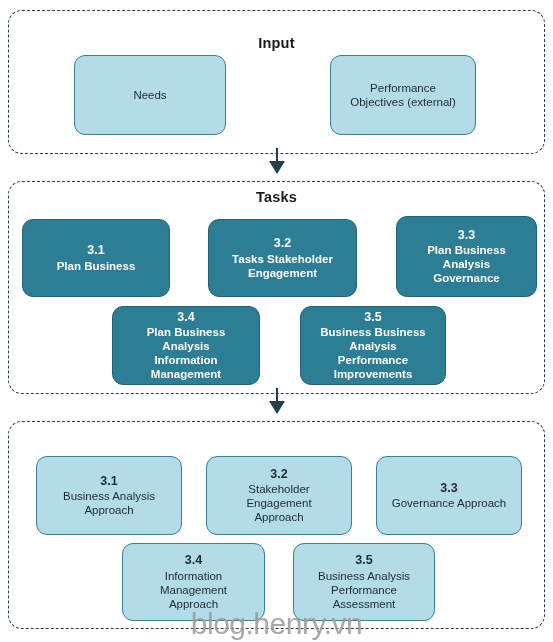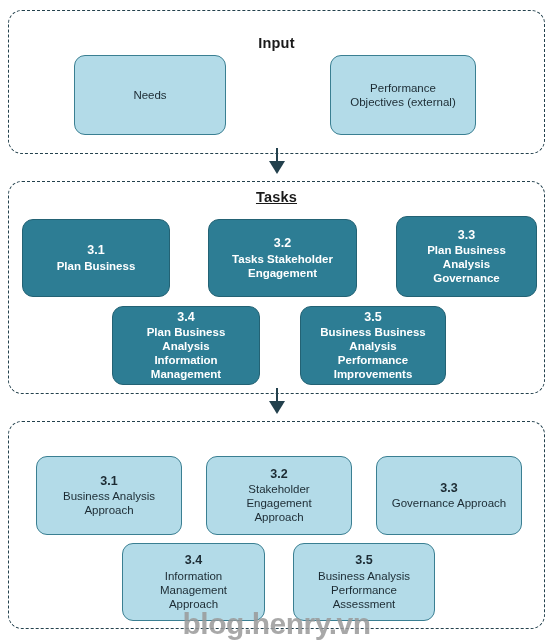--- a/index.html
+++ b/index.html
@@ -40,21 +40,21 @@
     font-weight: bold;
     color: #1a1a1a;
     letter-spacing: 0.2px;
   }
 
   #group-input  { left: 8px;  top: 10px;  width: 537px; height: 144px; }
   #group-tasks  { left: 8px;  top: 181px; width: 537px; height: 213px; }
   #group-output { left: 8px;  top: 421px; width: 537px; height: 208px; }
 
   #title-input  { top: 18px; margin-top: 17px;  }
-  #title-tasks  { top: 189px; text-decoration: underline; }
+  #title-tasks  { top: 189px; }
   #title-output { top: 429px; }
 
   
   .node {
     position: absolute;
     box-sizing: border-box;
     border-radius: 11px;
     display: flex;
     flex-direction: column;
     align-items: center;
@@ -137,21 +137,21 @@
   #connector-2 { left: 266px; top: 388px; height: 32px; }
 
   
   #watermark {
     position: absolute;
     left: 0;
     right: 0;
     bottom: 1px;
     text-align: center;
     font-size: 30px;
-    font-weight: bold;
+    font-weight: normal;
     color: #9a9a9a;
     opacity: 0.85;
     letter-spacing: -0.5px;
     pointer-events: none;
   }
 </style>
 </head>
 <body>
 
 <div id="diagram">

